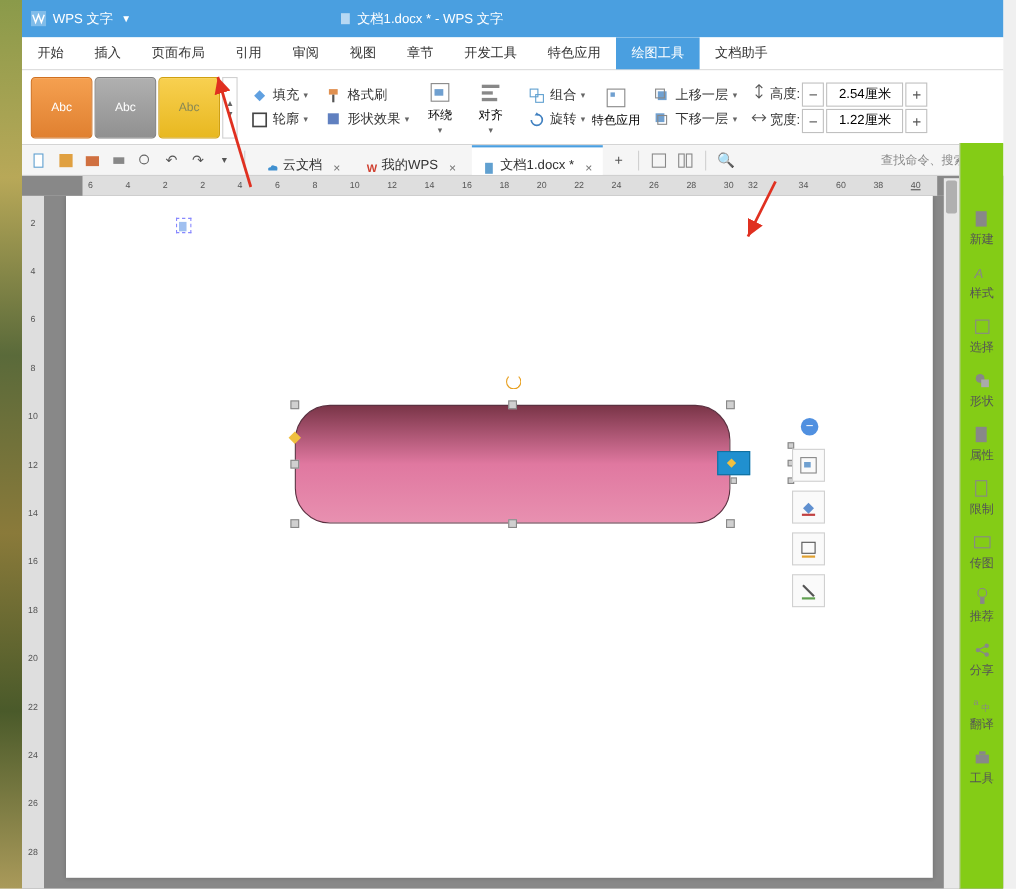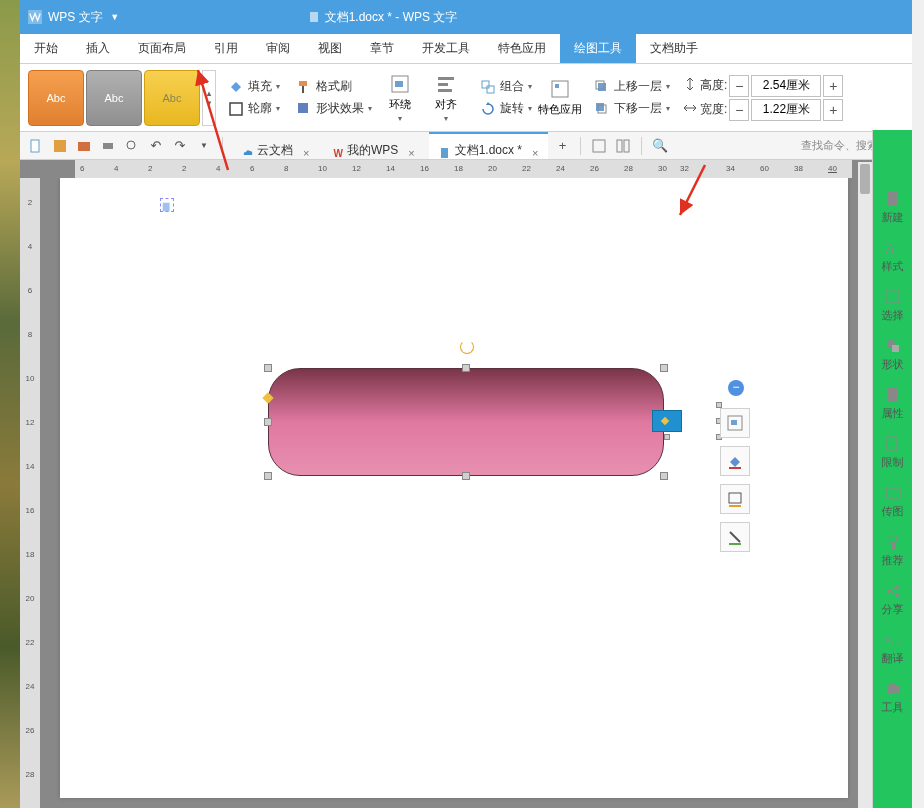--- a/index.html
+++ b/index.html
@@ -81,21 +81,21 @@
 .sh-mr { right: -22px; top: 8px; } .sh-br { right: -22px; bottom: -8px; } .sh-bm { left: 12px; bottom: -8px; }
 .sh-tr2 { right: -22px; top: -8px; }
 .adj2 { position: absolute; left: 10px; top: 8px; width: 6px; height: 6px; background: #f0c040; transform: rotate(45deg); }
 
 
 .float-panel { position: absolute; left: 700px; top: 202px; display: flex; flex-direction: column; gap: 8px; }
 .fp-rm { width: 16px; height: 16px; border-radius: 50%; background: #5090e0; color: #fff; font-size: 12px; text-align: center; line-height: 15px; margin-left: 8px; margin-bottom: 4px; }
 .fp-btn { width: 30px; height: 30px; border: 1px solid #d0d0d0; background: #fafafa; display: flex; align-items: center; justify-content: center; font-size: 14px; }
 
 
-.right-sidebar { position: absolute; right: 0; top: 130px; width: 40px; bottom: 0; background: #22c55e; border-left: 1px solid #d0d0d0; display: flex; flex-direction: column; align-items: center; padding-top: 60px; gap: 14px; }
+.right-sidebar { position: absolute; right: 0; top: 130px; width: 40px; bottom: 0; background: #84cc16; border-left: 1px solid #d0d0d0; display: flex; flex-direction: column; align-items: center; padding-top: 60px; gap: 14px; }
 .rs-item { display: flex; flex-direction: column; align-items: center; font-size: 11px; color: #555; gap: 2px; }
 .rs-ico { width: 18px; height: 18px; }
 
 
 .arrow { position: absolute; z-index: 100; }
 .arrow svg { overflow: visible; }
 
 .scroll-v { position: absolute; right: 40px; top: 162px; bottom: 0; width: 14px; background: #e8e8e8; }
 .scroll-thumb { width: 10px; height: 30px; background: #b0b0b0; margin: 2px auto; border-radius: 2px; }
 </style>

